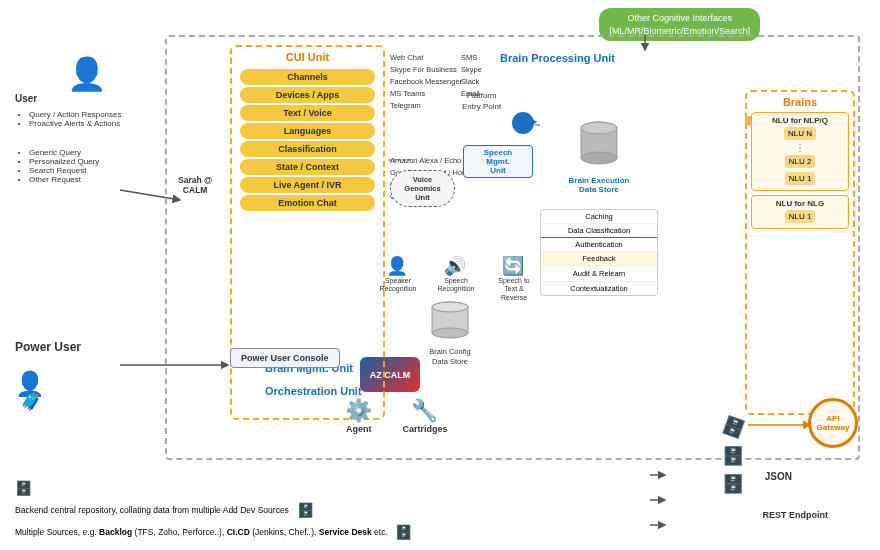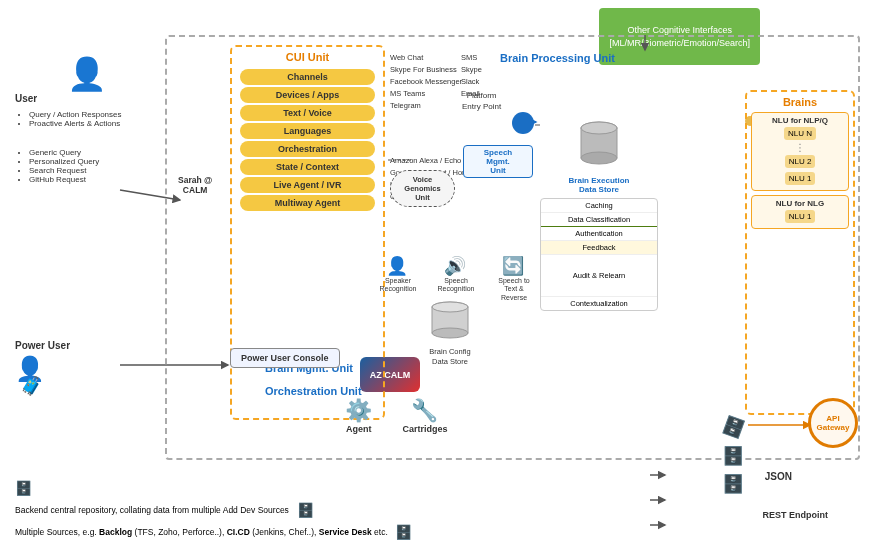--- a/index.html
+++ b/index.html
@@ -20,22 +20,22 @@
       background: #fff;
     }
 
     
     .top-bar {
       position: absolute;
       top: 8px;
       right: 120px;
       background: #70b84a;
       color: #fff;
-      padding: 16px 10px;
-      border-radius: 4px;
+      padding: 4px 10px;
+      border-radius: 12px;
       font-size: 9px;
       text-align: center;
       line-height: 1.4;
     }
 
     
     .main-box {
       position: absolute;
       top: 35px;
       left: 165px;
@@ -359,21 +359,21 @@
     <div class="user-icon">👤</div>
     <div class="user-label">User</div>
     <ul class="user-bullets">
       <li>Query / Action Responses</li>
       <li>Proactive Alerts &amp; Actions</li>
     </ul>
     <ul class="user-bullets2">
       <li>Generic Query</li>
       <li>Personalized Query</li>
       <li>Search Request</li>
-      <li>GitHub Request</li>
+      <li>Other Request</li>
     </ul>
   </div>
 
   <div style="position:absolute; top:172px; left:178px; text-align:center;">
     <div class="az-logo">AZ CALM</div>
     <div style="font-size:8.5px; font-weight:bold; color:#333; margin-top:3px;">Sarah @<br>CALM</div>
   </div>
 
   <div style="position:absolute; top:52px; left:390px; font-size:7.5px; color:#333; line-height:1.6;">
     <div>Web Chat</div>
@@ -395,24 +395,24 @@
     <div>MS Cortana</div>
     <div>Custom Devices</div>
   </div>
 
   <div class="cui-box">
     <div class="cui-title">CUI Unit</div>
     <button class="cui-btn">Channels</button>
     <button class="cui-btn">Devices / Apps</button>
     <button class="cui-btn">Text / Voice</button>
     <button class="cui-btn">Languages</button>
-    <button class="cui-btn">Orchestration</button>
+    <button class="cui-btn">Classification</button>
     <button class="cui-btn">State / Context</button>
     <button class="cui-btn">Live Agent / IVR</button>
-    <button class="cui-btn">Multiway Agent</button>
+    <button class="cui-btn">Emotion Chat</button>
   </div>
 
   <div style="position:absolute; top:52px; left:500px; color:#1a6ec4; font-size:11px; font-weight:bold;">Brain Processing Unit</div>
 
   <div style="position:absolute; top:90px; left:462px; font-size:8px; color:#333; text-align:center; line-height:1.4;">
     Platform<br>Entry Point
   </div>
 
   <div class="blue-circle"></div>
 
@@ -424,28 +424,28 @@
   <div style="position:absolute; top:120px; left:540px; width:118px;">
 
     <div style="text-align:center; margin-bottom:4px;">
       <svg width="40" height="50" viewBox="0 0 40 50">
         <ellipse cx="20" cy="8" rx="18" ry="6" fill="#bbb" stroke="#999" stroke-width="1"></ellipse>
         <rect x="2" y="8" width="36" height="30" fill="#bbb" stroke="#999" stroke-width="1"></rect>
         <ellipse cx="20" cy="38" rx="18" ry="6" fill="#aaa" stroke="#999" stroke-width="1"></ellipse>
         <ellipse cx="20" cy="8" rx="18" ry="6" fill="#ccc" stroke="#999" stroke-width="1"></ellipse>
       </svg>
     </div>
-    <div style="text-align:center; font-size:8px; font-weight:bold; color:#1a6ec4; margin-bottom:4px;">Brain Execution<br>Data Store</div>
+    <div style="text-align:center; font-size:8px; font-weight:bold; color:#1a6ec4; margin-bottom:15px;">Brain Execution<br>Data Store</div>
 
     <div style="border:1px solid #ccc; border-radius:4px; background:#fff;">
       <div style="padding:2px 4px; font-size:7.5px; text-align:center; border-bottom:1px solid #eee;">Caching</div>
       <div style="padding:2px 4px; font-size:7.5px; text-align:center; border-bottom:1px solid #4d7c0f;">Data Classification</div>
       <div style="padding:2px 4px; font-size:7.5px; text-align:center; border-bottom:1px solid #eee;">Authentication</div>
       <div style="padding:2px 4px; font-size:7.5px; text-align:center; background:#fff8dd; border-bottom:1px solid #eee;">Feedback</div>
-      <div style="padding:16px 4px; font-size:7.5px; text-align:center; border-bottom:1px solid #eee;">Audit &amp; Relearn</div>
+      <div style="padding:3px 4px; font-size:7.5px; text-align:center; border-bottom:1px solid #eee;">Audit &amp; Relearn</div>
       <div style="padding:2px 4px; font-size:7.5px; text-align:center;">Contextualization</div>
     </div>
   </div>
 
   <div class="brains-box">
     <div class="brains-title">Brains</div>
 
     <div class="nlu-section">
       <div class="nlu-section-title">NLU for NLP/Q</div>
       <div><span class="nlu-item">NLU N</span></div>
@@ -491,21 +491,21 @@
       <ellipse cx="20" cy="7" rx="18" ry="5" fill="#e0e0e0" stroke="#999" stroke-width="1"></ellipse>
     </svg>
     <div style="font-size:7.5px; color:#333; line-height:1.3; margin-top:2px;">Brain Config<br>Data Store</div>
   </div>
 
   <div style="position:absolute; top:362px; left:265px; color:#1a6ec4; font-size:11px; font-weight:bold;">Brain Mgmt. Unit</div>
 
   <div style="position:absolute; top:385px; left:265px; color:#1a6ec4; font-size:11px; font-weight:bold;">Orchestration Unit</div>
 
   <div class="power-user-area">
-    <div style="font-size:10px; font-weight:bold; color:#333; margin-bottom:4px;">Power User</div>
+    <div style="font-size:12px; font-weight:bold; color:#333; margin-bottom:16px;">Power User</div>
     <div style="font-size:24px; color:#c0392b;">👤</div>
     <div style="font-size:18px; position:relative; top:-8px; left:5px; color:#c0392b;">🧳</div>
   </div>
 
   <div class="power-console-box">Power User Console</div>
 
   <div style="position:absolute; top:398px; left:345px; display:flex; gap:30px; align-items:center;">
     <div style="text-align:center;">
       <div style="font-size:22px;">⚙️</div>
       <div style="font-size:9px; color:#333; font-weight:bold;">Agent</div>

